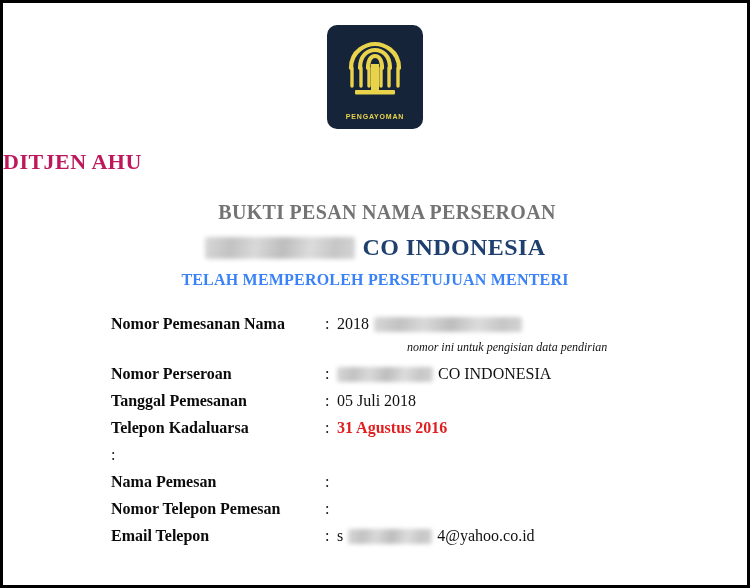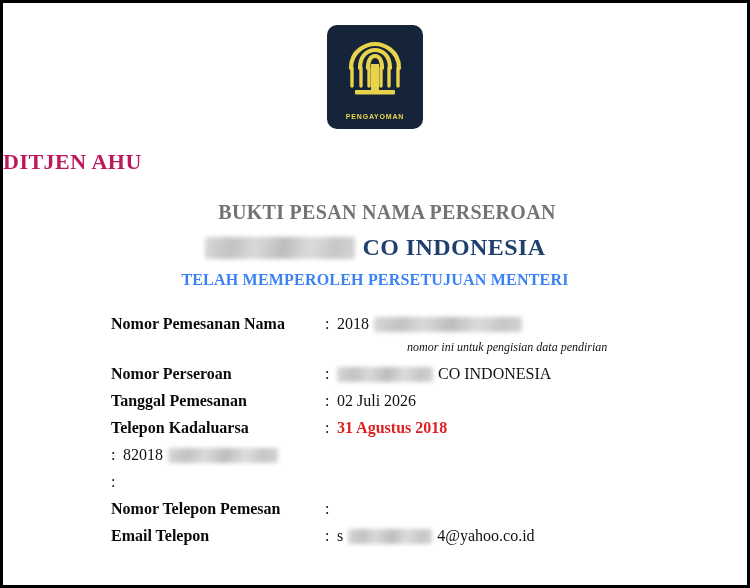--- a/index.html
+++ b/index.html
@@ -207,38 +207,35 @@
       <div class="field-colon">:</div>
       <div class="field-value">
         <span class="redacted rd-name"></span>
         <span>CO INDONESIA</span>
       </div>
     </div>
 
     <div class="field-row">
       <div class="field-label">Tanggal Pemesanan</div>
       <div class="field-colon">:</div>
-      <div class="field-value">02 Juli 2026</div>
+      <div class="field-value">05 Juli 2018</div>
     </div>
 
     <div class="field-row">
       <div class="field-label">Telepon Kadaluarsa</div>
       <div class="field-colon">:</div>
-      <div class="field-value warn">31 Agustus 2018</div>
-    </div>
-
-    <div class="field-row">
-      <div class="field-colon">:</div>
-      <div class="field-value">
-        <span>82018</span>
-        <span class="redacted rd-pay"></span>
-      </div>
-    </div>
-
-    <div class="field-row">
+      <div class="field-value warn">31 Agustus 2016</div>
+    </div>
+
+    <div class="field-row">
+      <div class="field-colon">:</div>
+    </div>
+
+    <div class="field-row">
+      <div class="field-label">Nama Pemesan</div>
       <div class="field-colon">:</div>
     </div>
 
     <div class="field-row">
       <div class="field-label">Nomor Telepon Pemesan</div>
       <div class="field-colon">:</div>
     </div>
 
     <div class="field-row">
       <div class="field-label">Email Telepon</div>

